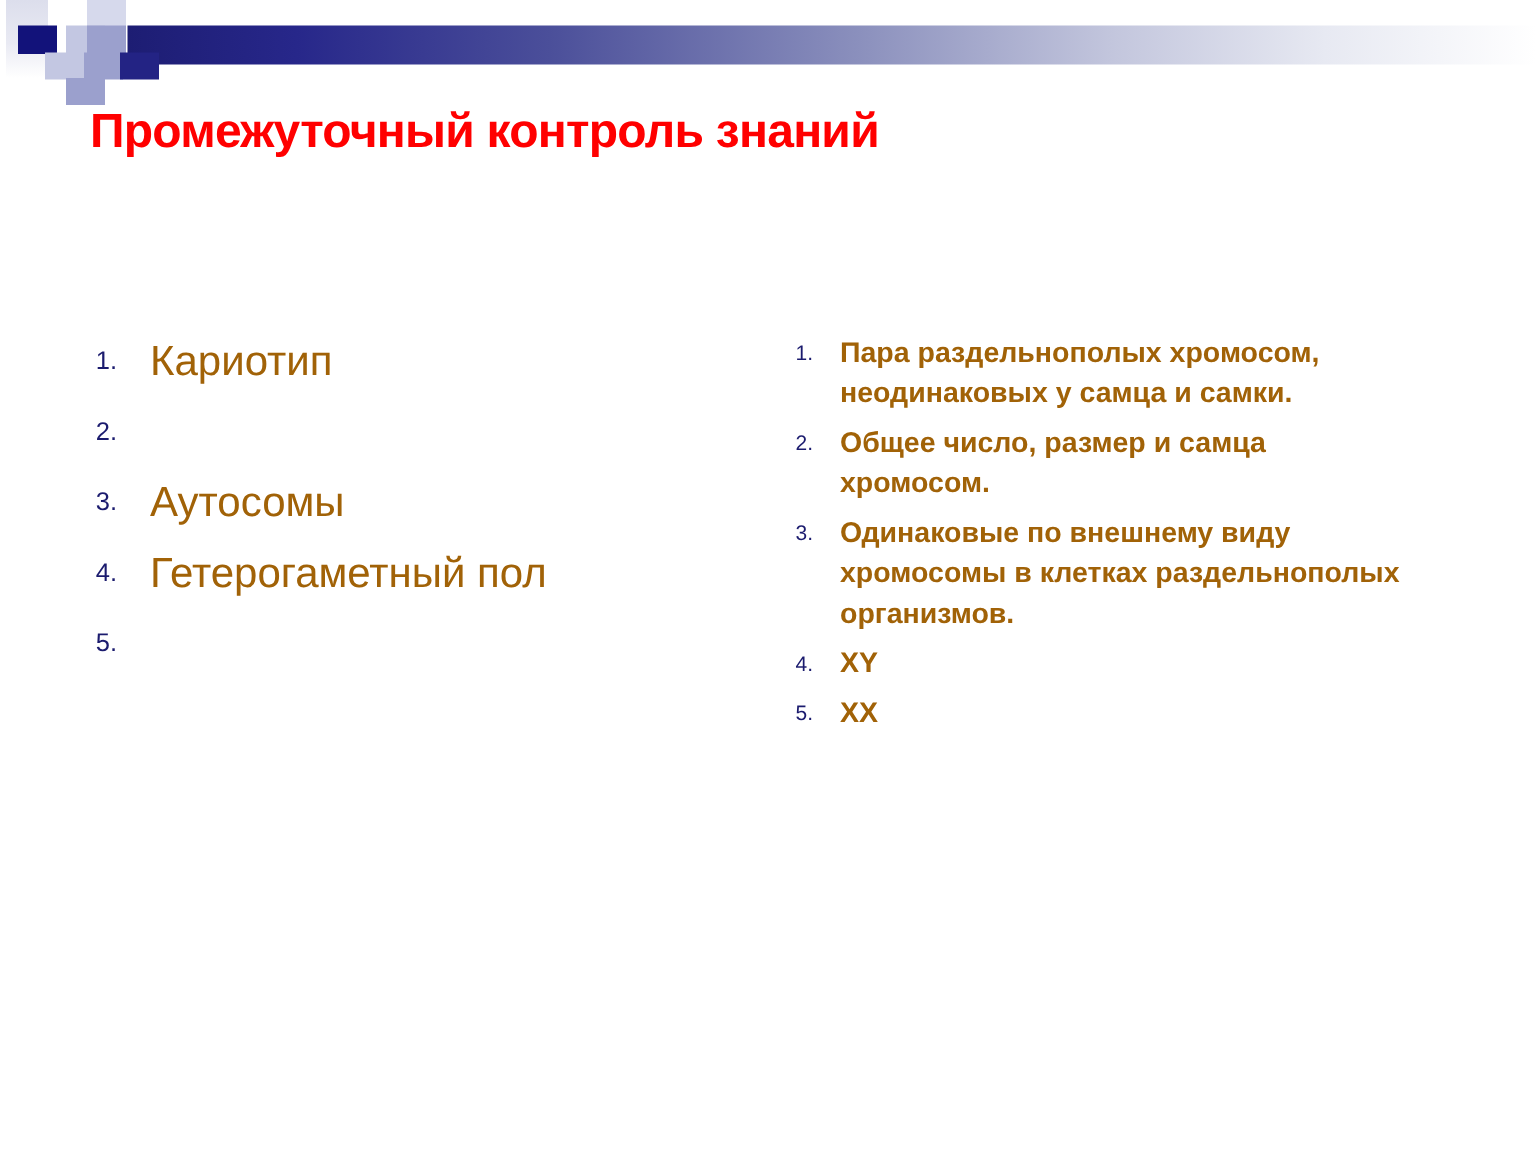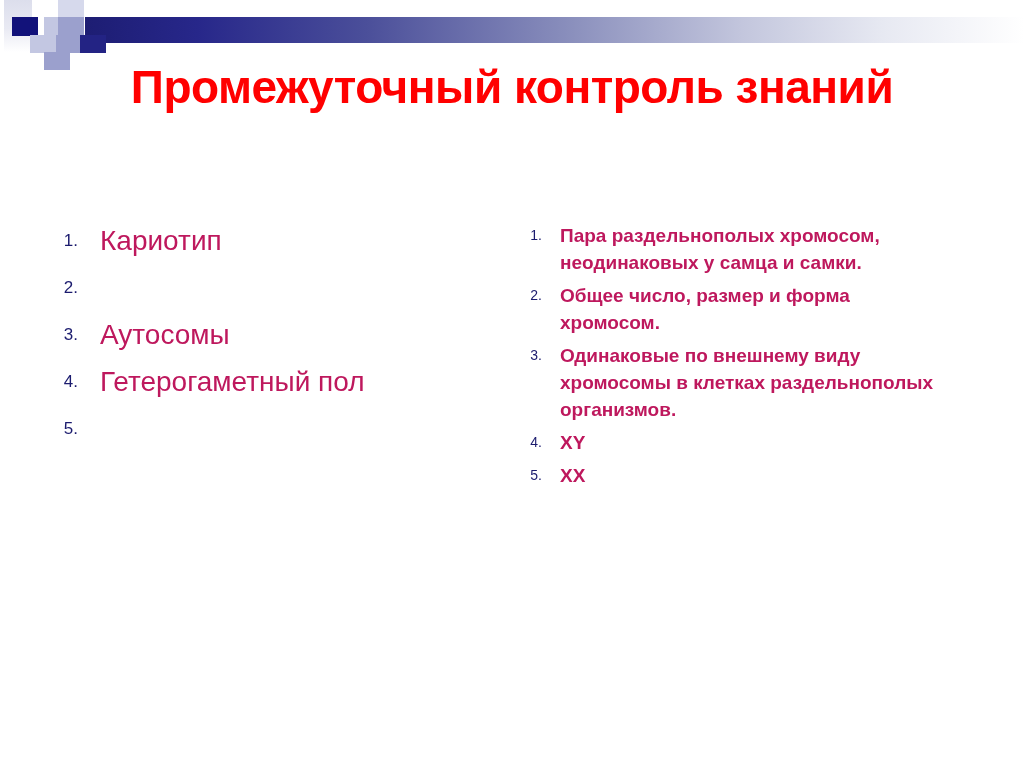--- a/index.html
+++ b/index.html
@@ -53,25 +53,24 @@
   .sq-light     { background: #c3c7e2; }
   .sq-pale      { background: #d6d9ec; }
   .sq-darkblue  { background: #232384; }
 
   
   .title {
     position: absolute;
     left: 60px;
     top: 58px;
     width: 904px;
-    text-align: center;
     color: #ff0000;
     font-family: "Liberation Sans", sans-serif;
     font-weight: bold;
-    font-size: 46px;
+    font-size: 32px;
     line-height: 58px;
     letter-spacing: -0.5px;
   }
 
   
   .col {
     position: absolute;
     top: 222px;
   }
   .col-left  { left: 48px;  width: 450px; }
@@ -86,21 +85,21 @@
     display: flex;
     align-items: flex-start;
   }
   .num {
     color: #1b1b6e;
     flex: 0 0 auto;
     text-align: right;
     font-family: "Liberation Sans", sans-serif;
   }
   .txt {
-    color: #be185d;
+    color: #a16207;
     font-family: "Liberation Sans", sans-serif;
   }
 
   
   .col-left ol.list > li { margin-bottom: 9px; }
   .col-left .num {
     width: 30px;
     font-size: 17px;
     line-height: 38px;
     padding-right: 6px;
@@ -179,21 +178,21 @@
   </div>
 
   <div class="col col-right">
     <ol class="list">
       <li>
         <span class="num">1.</span>
         <span class="txt">Пара раздельнополых хромосом, неодинаковых у самца и самки.</span>
       </li>
       <li>
         <span class="num">2.</span>
-        <span class="txt">Общее число, размер и форма хромосом.</span>
+        <span class="txt">Общее число, размер и самца хромосом.</span>
       </li>
       <li>
         <span class="num">3.</span>
         <span class="txt">Одинаковые по внешнему виду хромосомы в клетках раздельнополых организмов.</span>
       </li>
       <li>
         <span class="num">4.</span>
         <span class="txt">XY</span>
       </li>
       <li>

